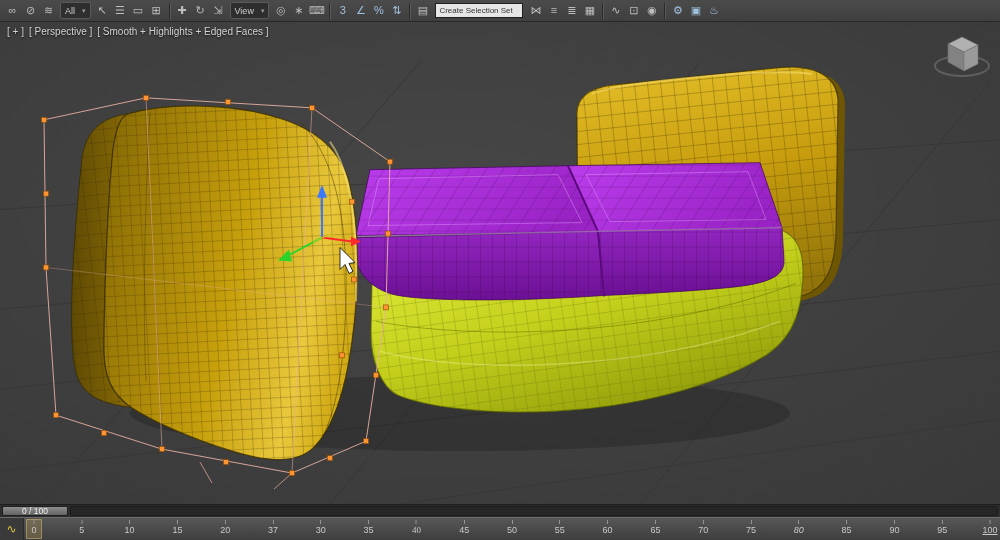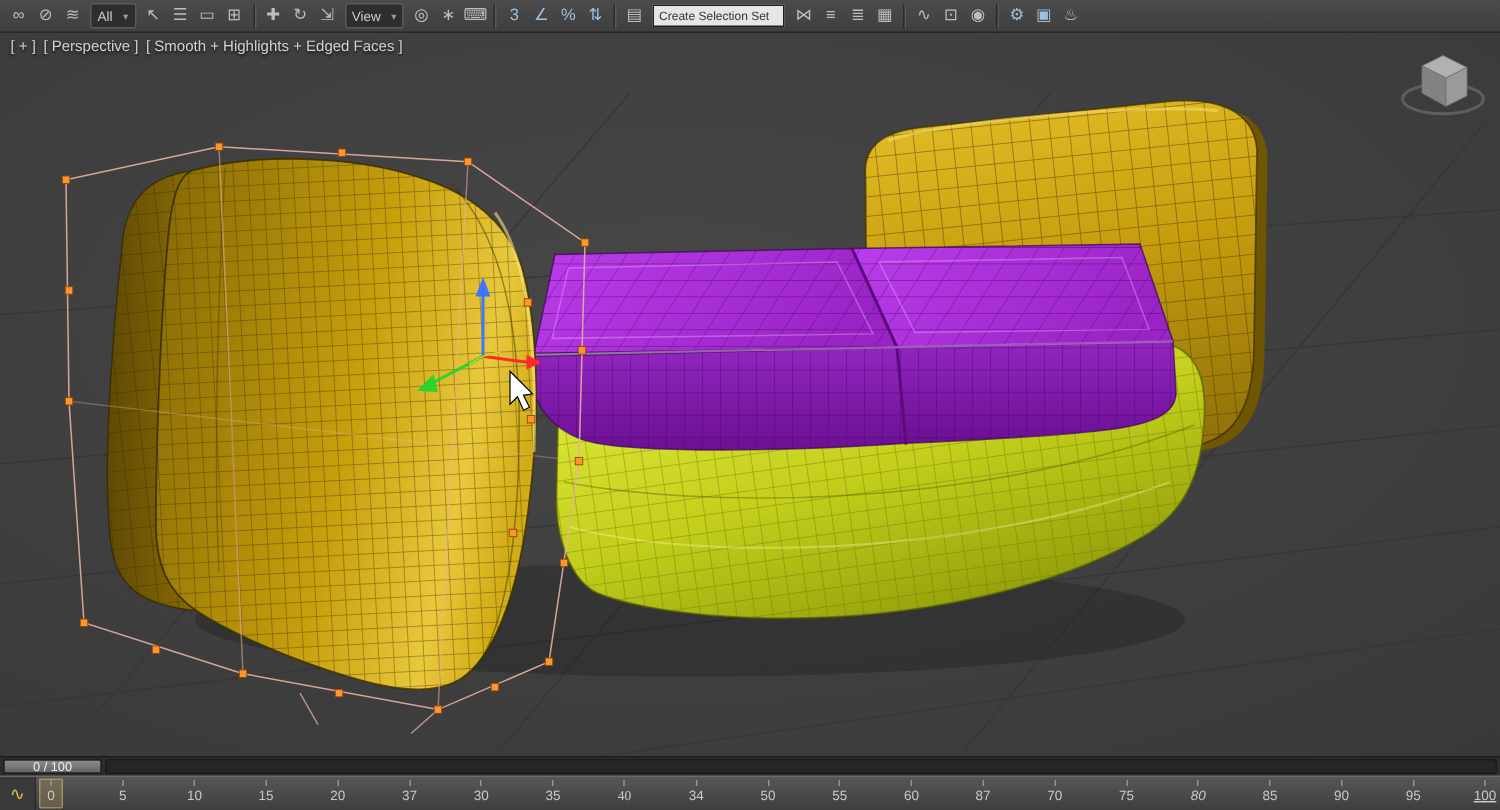--- a/index.html
+++ b/index.html
@@ -293,25 +293,25 @@
       <div class="frame-marker"></div>
     <div class="tick" style="left: 0%;">0</div>
         <div class="tick" style="left: 5%;">5</div>
         <div class="tick" style="left: 10%;">10</div>
         <div class="tick" style="left: 15%;">15</div>
         <div class="tick" style="left: 20%;">20</div>
         <div class="tick" style="left: 25%;">37</div>
         <div class="tick" style="left: 30%;">30</div>
         <div class="tick" style="left: 35%;">35</div>
         <div class="tick" style="left: 40%; font-family: Liberation Serif, serif;">40</div>
-        <div class="tick" style="left: 45%;">34</div>
+        <div class="tick" style="left: 45%;">45</div>
         <div class="tick" style="left: 50%;">50</div>
         <div class="tick" style="left: 55%;">55</div>
         <div class="tick" style="left: 60%;">60</div>
-        <div class="tick" style="left: 65%;">87</div>
+        <div class="tick" style="left: 65%;">65</div>
         <div class="tick" style="left: 70%;">70</div>
         <div class="tick" style="left: 75%;">75</div>
         <div class="tick" style="left: 80%; font-style: italic;">80</div>
         <div class="tick" style="left: 85%;">85</div>
         <div class="tick" style="left: 90%;">90</div>
         <div class="tick" style="left: 95%;">95</div>
         <div class="tick" style="left: 100%; text-decoration: underline;">100</div>
       </div>
   </div>
 

